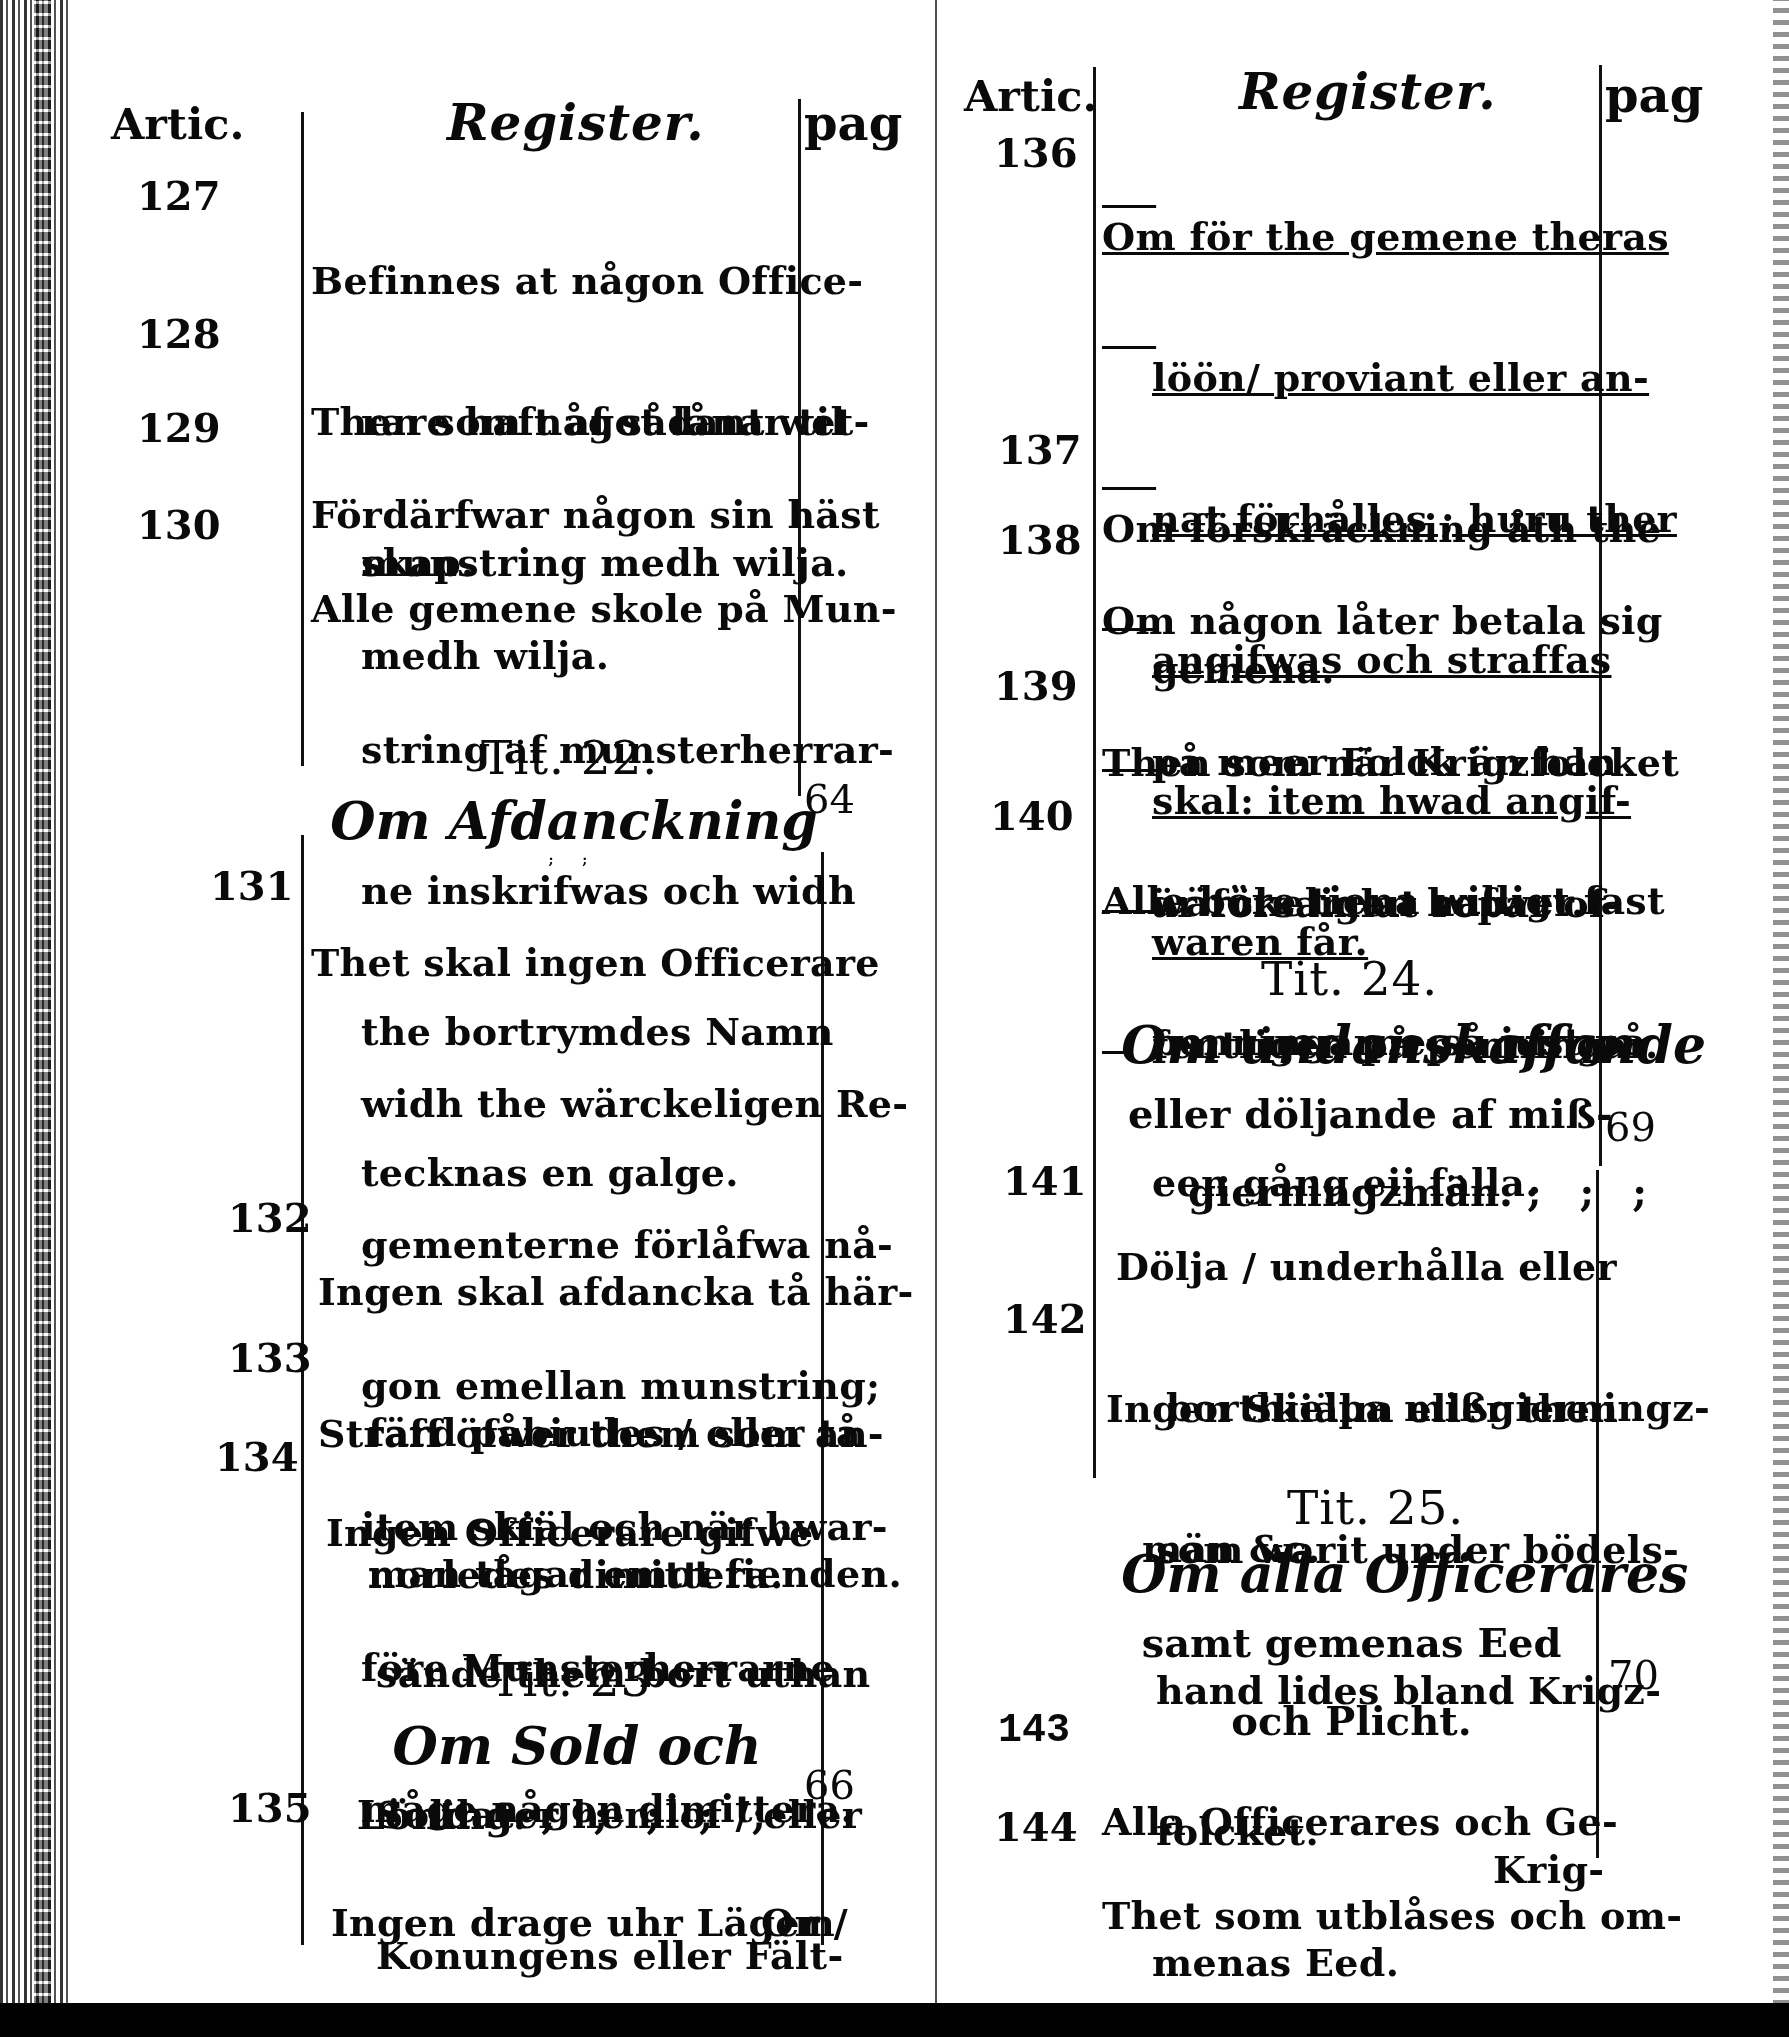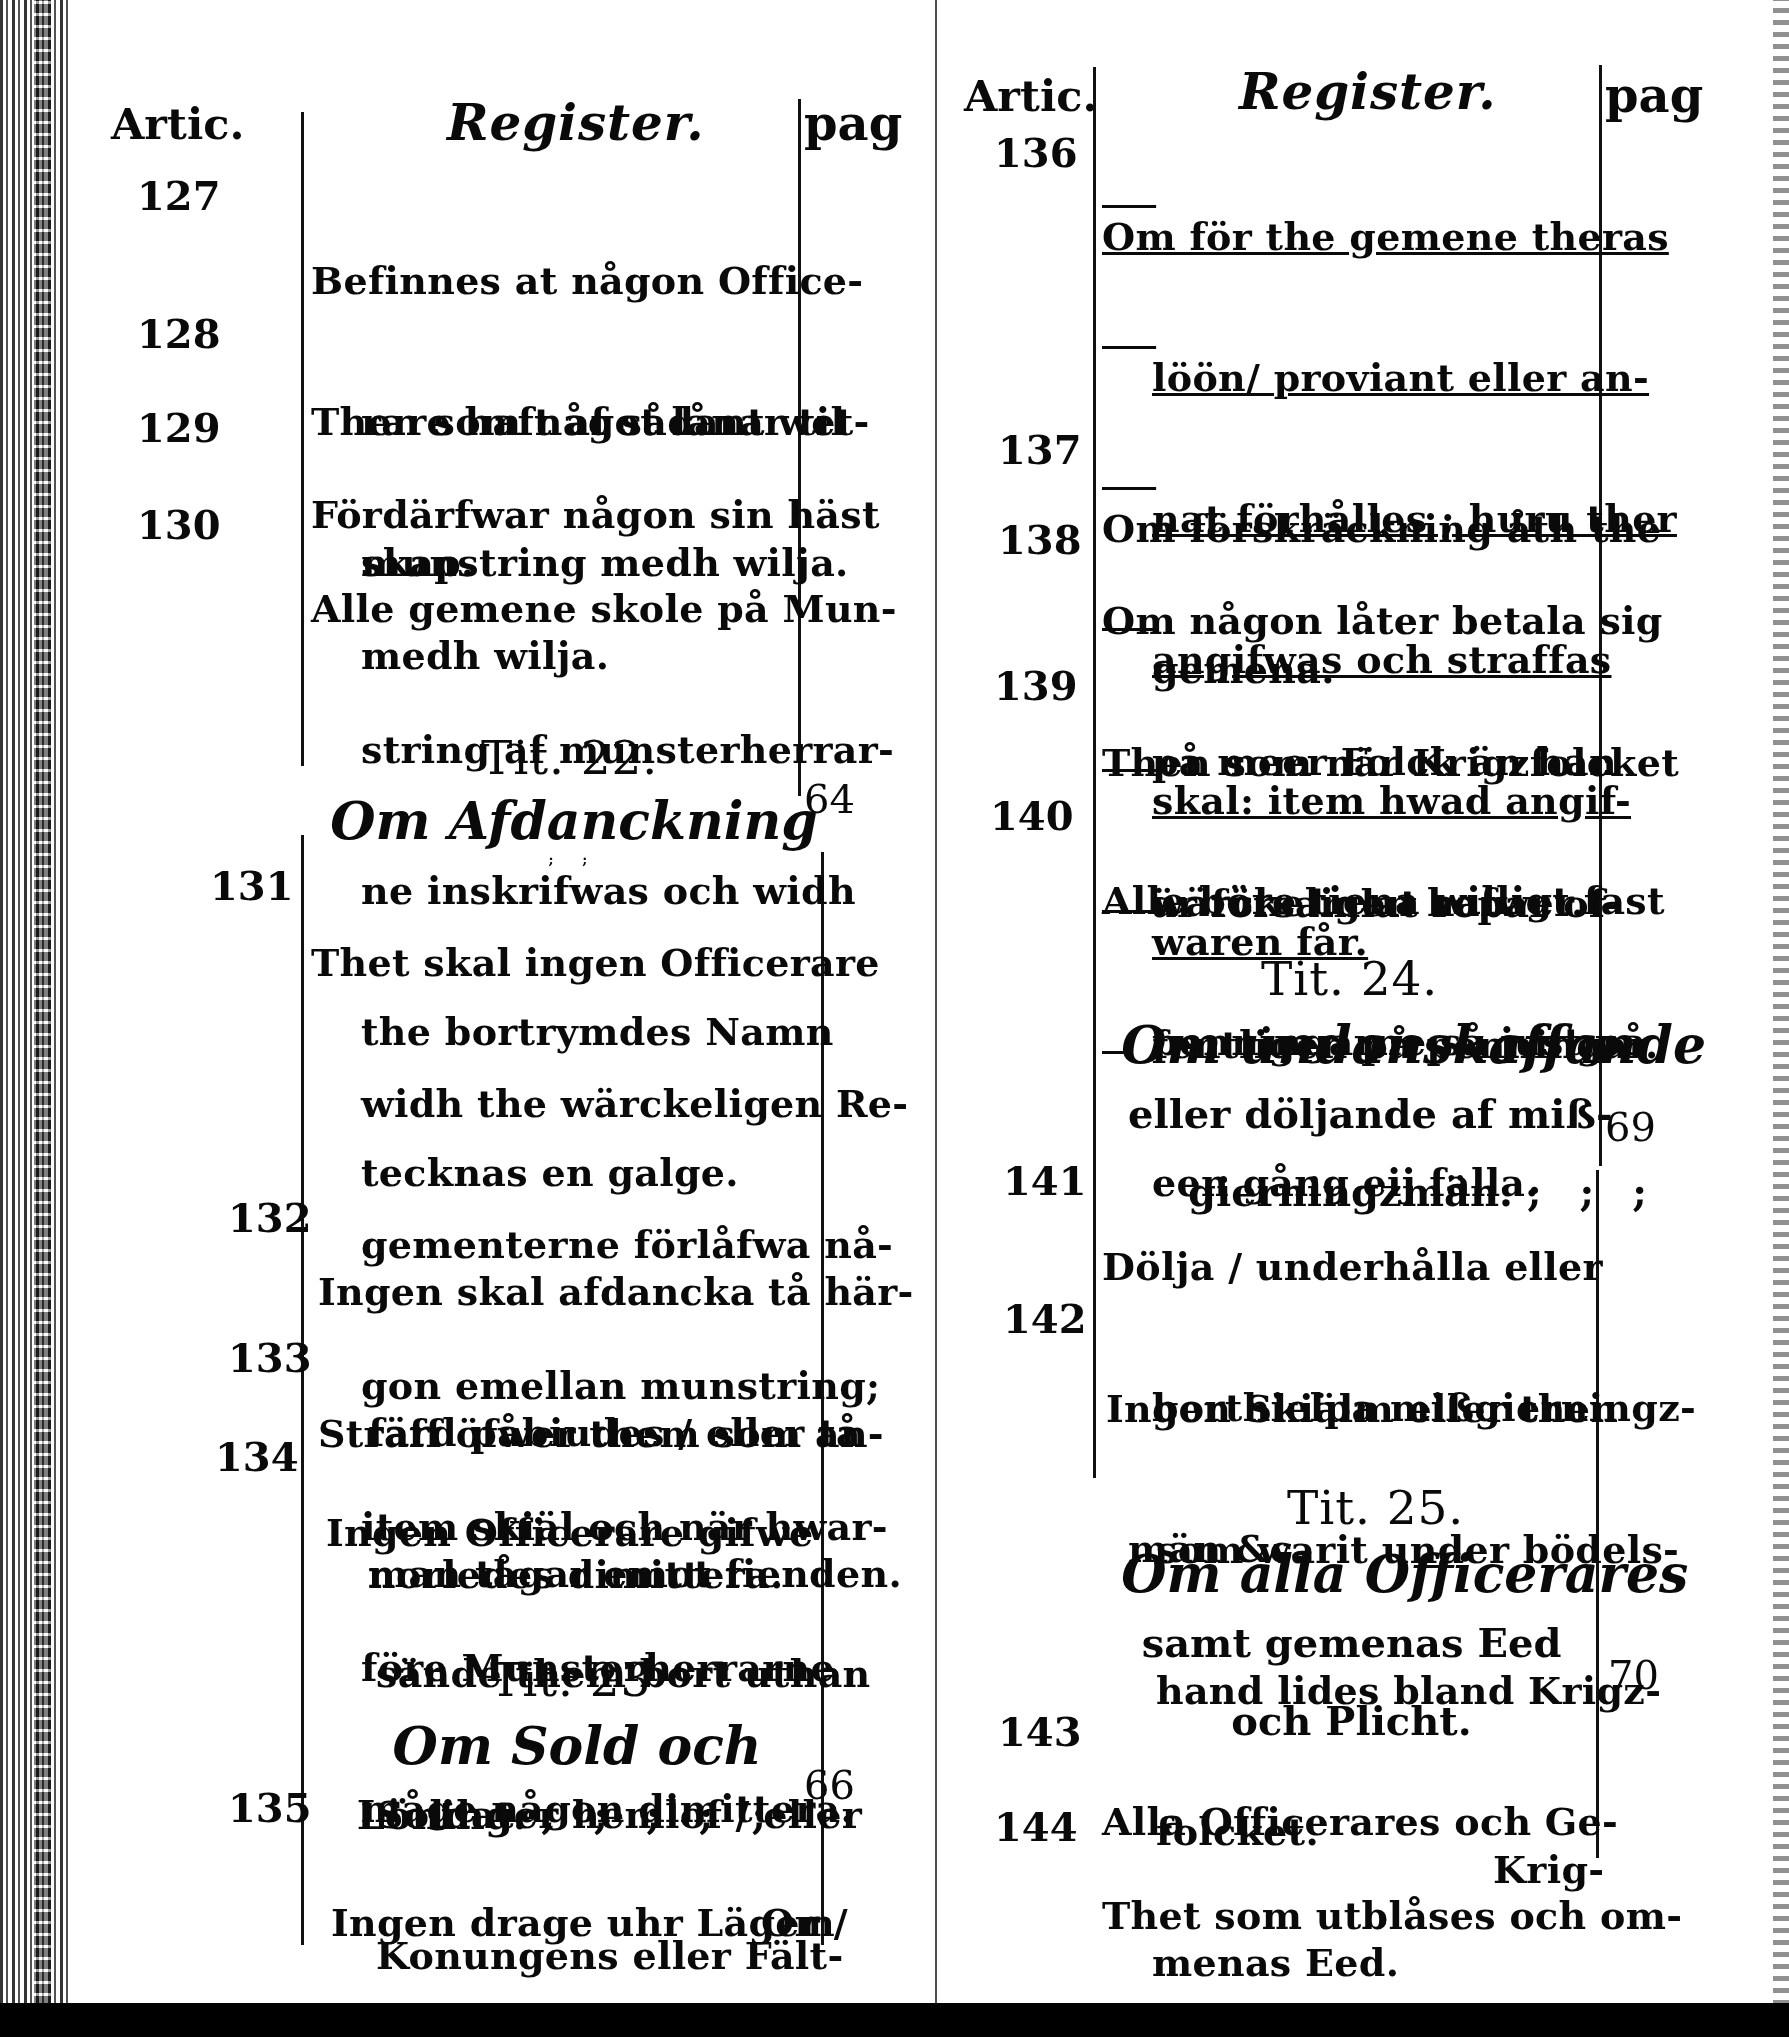--- a/index.html
+++ b/index.html
@@ -202,21 +202,21 @@
 
   <div class="tit" style="left:297px; top:951px;">Tit. 24.</div>
   <div class="sect" style="left:138px; top:998px; text-align:left;">
     <span class="big">Om undanskaffande</span>
     <span class="mid" style="padding-left:26px; text-align:left;">eller döljande af miß-</span>
     <span class="mid" style="padding-left:86px; text-align:left;"><span>gierningzmän.</span> <span class="dots">; ; ;</span></span>
   </div>
   <div class="pgnum" style="left:641px; top:1104px;">69</div>
 
   <div class="artno" style="left:39px; top:1157px;">141</div>
-  <div class="entry" style="left:138px; top:1149px;">
+  <div class="entry" style="left:152px; top:1149px;">
     <span class="l">Dölja / underhålla eller</span>
     <span class="l indent">borthielpa mißgierningz-</span>
     <span class="l indent" style="padding-left:26px;">män &amp;c.</span>
   </div>
 
   <div class="artno" style="left:39px; top:1295px;">142</div>
   <div class="entry" style="left:142px; top:1291px;">
     <span class="l">Ingen Skiälm eller then</span>
     <span class="l indent">som warit under bödels-</span>
     <span class="l indent">hand lides bland Krigz-</span>
@@ -224,21 +224,21 @@
   </div>
 
   <div class="tit" style="left:323px; top:1480px;">Tit. 25.</div>
   <div class="sect" style="left:138px; top:1527px; width:499px;">
     <span class="big">Om alla Officerares</span>
     <span class="mid">samt gemenas Eed</span>
     <span class="mid">och Plicht.</span>
   </div>
   <div class="pgnum" style="left:644px; top:1652px;">70</div>
 
-  <div class="artno" style="left:34px; top:1708px;">143</div>
+  <div class="artno" style="left:34px; top:1708px;font-family:Liberation Mono, monospace;">143</div>
   <div class="entry" style="left:138px; top:1704px;">
     <span class="l">Alla Officerares och Ge-</span>
     <span class="l indent">menas Eed.</span>
   </div>
 
   <div class="artno" style="left:30px; top:1803px;">144</div>
   <div class="entry" style="left:138px; top:1798px;">
     <span class="l">Thet som utblåses och om-</span>
     <span class="l indent">slås lydes.</span>
   </div>

